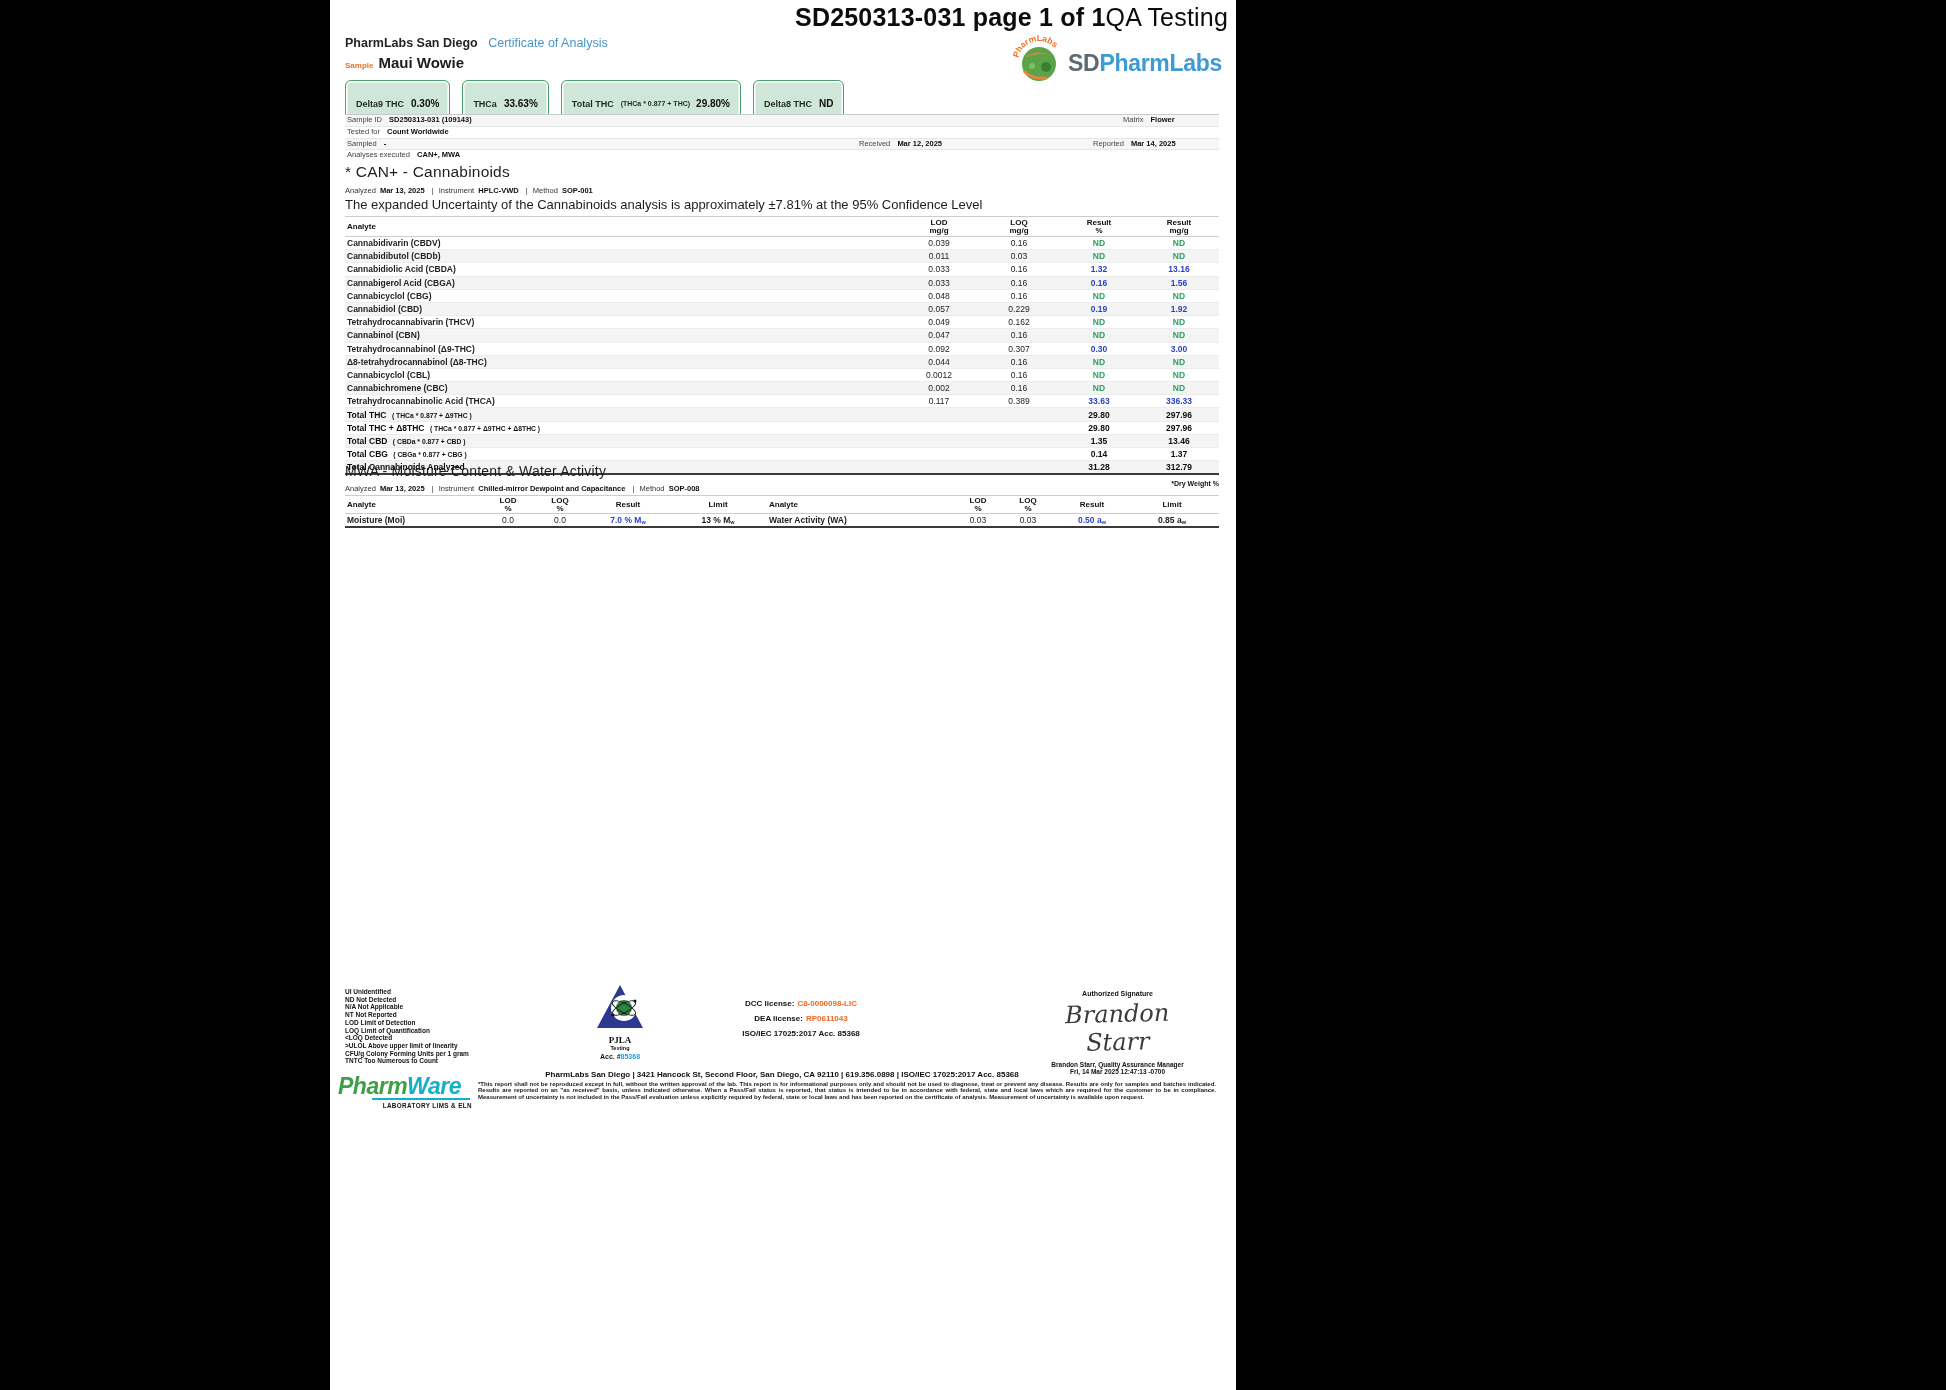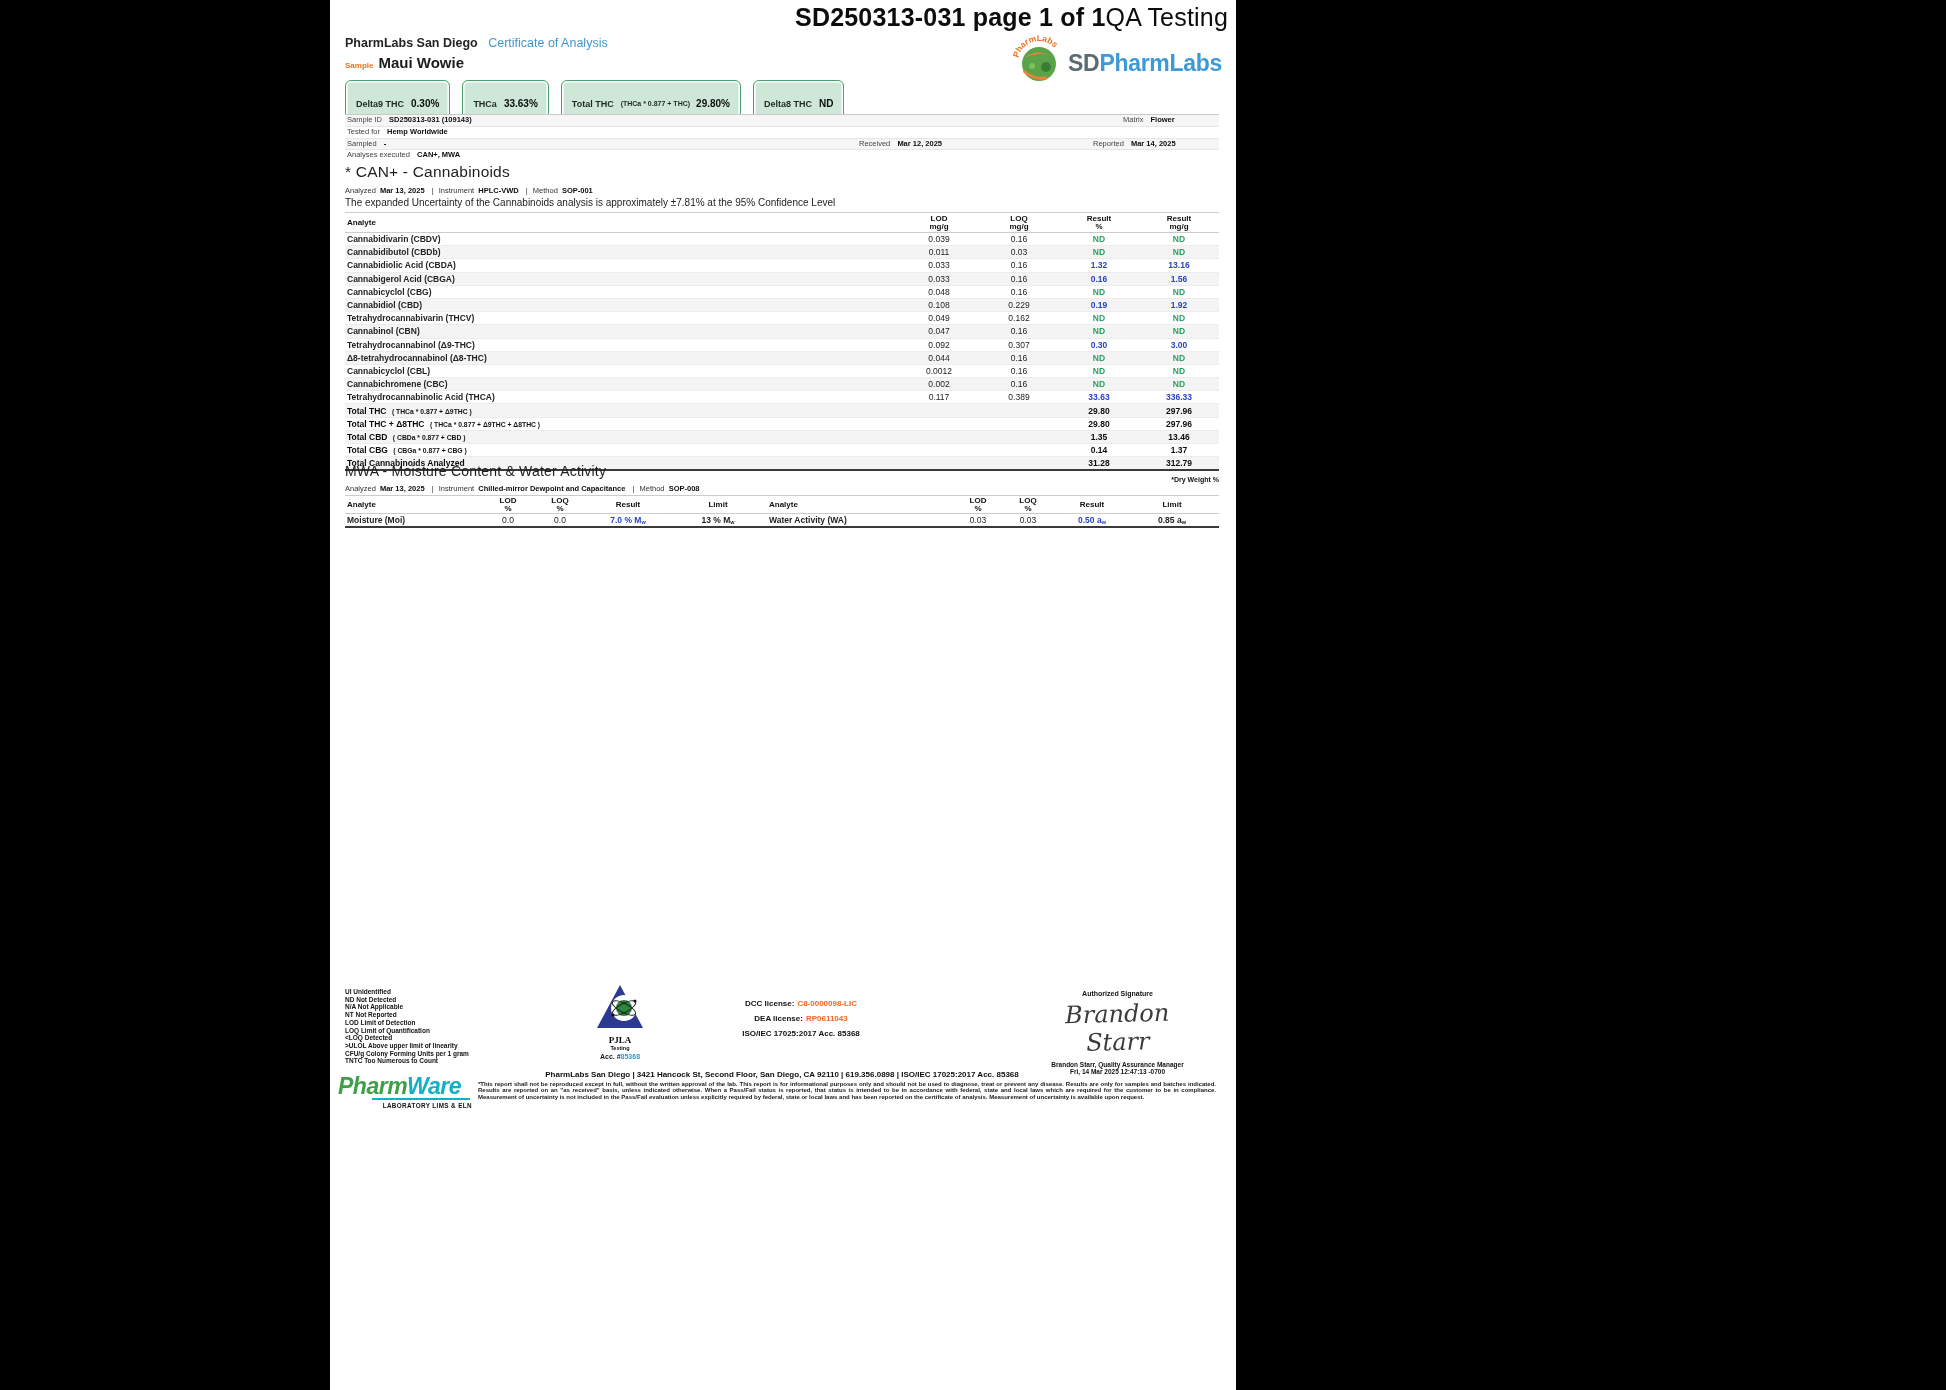--- a/index.html
+++ b/index.html
@@ -46,21 +46,21 @@
   .g-received{left:514px}.g-reported{left:748px}.g-matrix{left:778px}
 
   
   .can{position:absolute;top:163px;left:15px;right:17px}
   .mwa{position:absolute;top:463px;left:15px;right:17px}
   .sec-title{font-size:15.5px;font-weight:500;color:#1f1f1f;margin-bottom:5px;letter-spacing:.2px}
   .mwa .sec-title{font-size:14px}
   .an-line{font-size:7.5px;color:#333;margin-bottom:2px}
   .an-line b{color:#0d0d0d;margin:0 2px}
   .sep{margin:0 3px;color:#333}
-  .unc{font-size:10px;color:#1d1d1d;margin-bottom:4px;font-weight:500}
+  .unc{font-size:13px;color:#1d1d1d;margin-bottom:4px;font-weight:500}
 
   
   .thead{display:flex;align-items:center;height:19px;border-top:1px solid #ccc;border-bottom:1px solid #ccc;
          font-weight:700;font-size:8px;color:#101010}
   .th2{display:flex;flex-direction:column;justify-content:center;line-height:8px;text-align:center}
   .c-name{flex:1;padding-left:2px;text-align:left}
   .c-col{width:80px;text-align:center}
   .tbody{border-bottom:2px solid #3a3a3a}
   .crow{display:flex;align-items:center;height:12.2px;font-size:8.5px;color:#222}
   .crow:nth-child(even){background:#f4f4f4}
@@ -182,21 +182,21 @@
     <div class="meta-row">
       <span class="ml">Sample ID</span>
       <span class="mv">SD250313-031 (109143)</span>
       <span class="mg g-matrix">
         <span class="ml">Matrix</span>
         <span class="mv">Flower</span>
       </span>
     </div>
     <div class="meta-row">
       <span class="ml">Tested for</span>
-      <span class="mv">Hemp Worldwide</span>
+      <span class="mv">Count Worldwide</span>
     </div>
     <div class="meta-row">
       <span class="ml">Sampled</span>
       <span class="mv">-</span>
       <span class="mg g-received">
         <span class="ml">Received</span>
         <span class="mv">Mar 12, 2025</span>
       </span>
       <span class="mg g-reported">
         <span class="ml">Reported</span>
@@ -298,21 +298,21 @@
           <span class="c-col">0.16</span>
           <span class="c-col nd">ND</span>
           <span class="c-col nd">ND</span>
         </div>
 
         <div class="crow">
           <span class="c-name">
             <span class="nm">Cannabidiol (CBD)</span>
             
           </span>
-          <span class="c-col">0.108</span>
+          <span class="c-col">0.057</span>
           <span class="c-col">0.229</span>
           <span class="c-col num">0.19</span>
           <span class="c-col num">1.92</span>
         </div>
 
         <div class="crow">
           <span class="c-name">
             <span class="nm">Tetrahydrocannabivarin (THCV)</span>
             
           </span>

